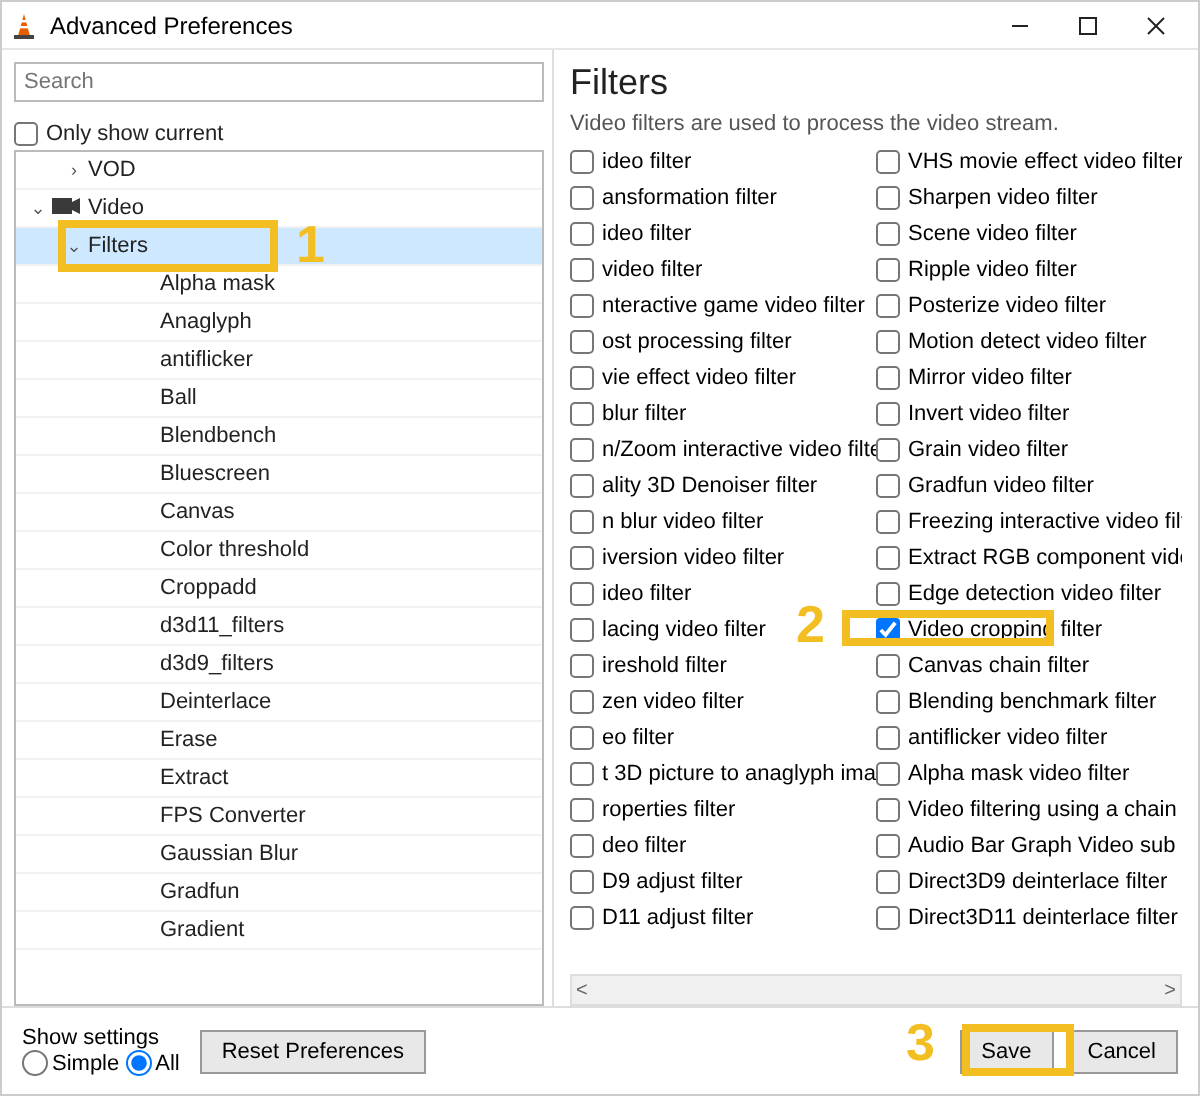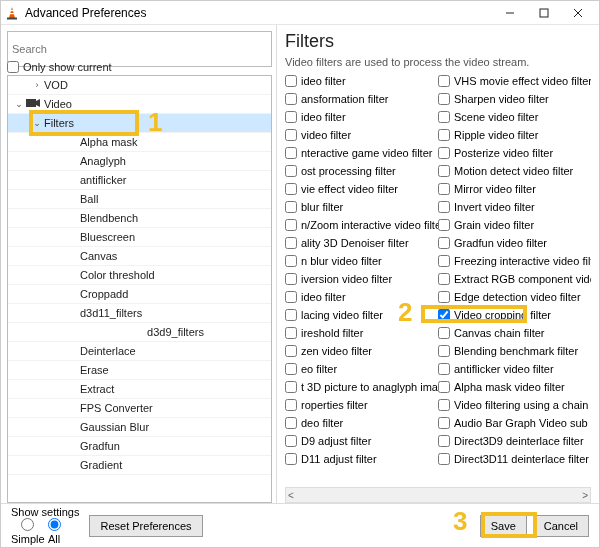--- a/index.html
+++ b/index.html
@@ -7,42 +7,42 @@
   .window { width: 600px; height: 548px; display: flex; flex-direction: column; border: 1px solid #ccc; }
   .titlebar { display: flex; align-items: center; height: 24px; padding: 0 4px; border-bottom: 1px solid #e6e6e6; }
   .titlebar .cone { width: 14px; height: 14px; margin-right: 6px; display: inline-block; }
   .titlebar .title { flex: 1; font-size: 12px; }
   .winbtns { display: flex; }
   .winbtn { width: 34px; height: 22px; display: flex; align-items: center; justify-content: center; }
   .winbtn svg { width: 10px; height: 10px; }
   .body { display: flex; flex: 1; overflow: hidden; }
   .left { width: 276px; border-right: 1px solid #ddd; display: flex; flex-direction: column; padding: 6px 4px 0 6px; }
   .search { height: 20px; margin-bottom: 4px; }
-  .search input { width: 100%; height: 36px; border: 1px solid #bbb; padding: 0 4px; font-size: 11px; font-family: inherit; }
+  .search input { width: 100%; height: 20px; border: 1px solid #bbb; padding: 0 4px; font-size: 11px; font-family: inherit; }
   .onlycur { display: flex; align-items: flex-end; height: 18px; font-size: 11px; color: #222; margin-bottom: 2px; }
   .onlycur input { margin-right: 4px; width: 12px; height: 12px; }
   .tree { flex: 1; border: 1px solid #bbb; overflow-y: auto; overflow-x: hidden; background: #fff; }
   .trow { display: flex; align-items: center; height: 19px; color: #222; border-bottom: 1px solid #f2f2f2; white-space: nowrap; }
   .chev { width: 10px; height: 10px; display: inline-flex; align-items: center; justify-content: center; font-size: 9px; color: #555; margin-right: 2px; }
   .trow .label { font-size: 11px; }
   .trow.selected { background: #cde8ff; }
   .trow .icon-sml { width: 14px; height: 12px; display: inline-block; margin-right: 4px; }
   .right { flex: 1; display: flex; flex-direction: column; padding: 6px 8px 0 8px; overflow: hidden; }
   .hdr { font-size: 18px; font-weight: 400; color: #222; margin-bottom: 4px; }
   .subhdr { font-size: 11px; color: #555; margin-bottom: 4px; }
   .flist { flex: 1; display: flex; gap: 0; overflow: hidden; position: relative; }
   .col { width: 50%; display: flex; flex-direction: column; }
   .frow { display: flex; align-items: center; height: 18px; white-space: nowrap; overflow: hidden; }
   .frow input[type=checkbox] { width: 12px; height: 12px; margin-right: 4px; flex-shrink: 0; }
   .hscroll { height: 16px; background: #f0f0f0; border: 1px solid #ddd; display: flex; align-items: center; justify-content: space-between; padding: 0 2px; margin-top: 2px; }
   .hscroll .arrow { font-size: 10px; color: #666; }
   .footer { height: 44px; display: flex; align-items: center; padding: 4px 10px; border-top: 1px solid #ddd; }
   .showset { display: flex; flex-direction: column; font-size: 11px; margin-right: 10px; }
   .radrow { display: flex; align-items: center; gap: 3px; }
-  .radrow label { display: flex; align-items: center; gap: 2px; flex-direction: column; }
+  .radrow label { display: flex; align-items: center; gap: 2px; }
   .btn { height: 22px; padding: 0 10px; border: 1px solid #999; background: #e8e8e8; font-size: 11px; font-family: inherit; display: inline-flex; align-items: center; }
   .footer .spacer { flex: 1; }
   .callout { position: absolute; border: 4px solid #F2BE22; pointer-events: none; z-index: 100; }
   .num { position: absolute; font-size: 26px; font-weight: 700; color: #F2BE22; pointer-events: none; z-index: 101; }
   #c1 { left: 29px; top: 110px; width: 110px; height: 26px; }
   #n1 { left: 148px; top: 107px; }
   #c2 { left: 421px; top: 305px; width: 106px; height: 18px; }
   #n2 { left: 398px; top: 297px; }
   #c3 { left: 481px; top: 512px; width: 56px; height: 26px; }
   #n3 { left: 453px; top: 506px; }
@@ -140,21 +140,21 @@
             <span class="label">Color threshold</span>
           </div>
           <div class="trow" style="padding-left: 60px;">
             <span style="width: 12px; display: inline-block;"></span>
             <span class="label">Croppadd</span>
           </div>
           <div class="trow" style="padding-left: 60px;">
             <span style="width: 12px; display: inline-block;"></span>
             <span class="label">d3d11_filters</span>
           </div>
-          <div class="trow" style="padding-left: 60px; justify-content: center;">
+          <div class="trow" style="padding-left: 60px;">
             <span style="width: 12px; display: inline-block;"></span>
             <span class="label">d3d9_filters</span>
           </div>
           <div class="trow" style="padding-left: 60px;">
             <span style="width: 12px; display: inline-block;"></span>
             <span class="label">Deinterlace</span>
           </div>
           <div class="trow" style="padding-left: 60px;">
             <span style="width: 12px; display: inline-block;"></span>
             <span class="label">Erase</span>

